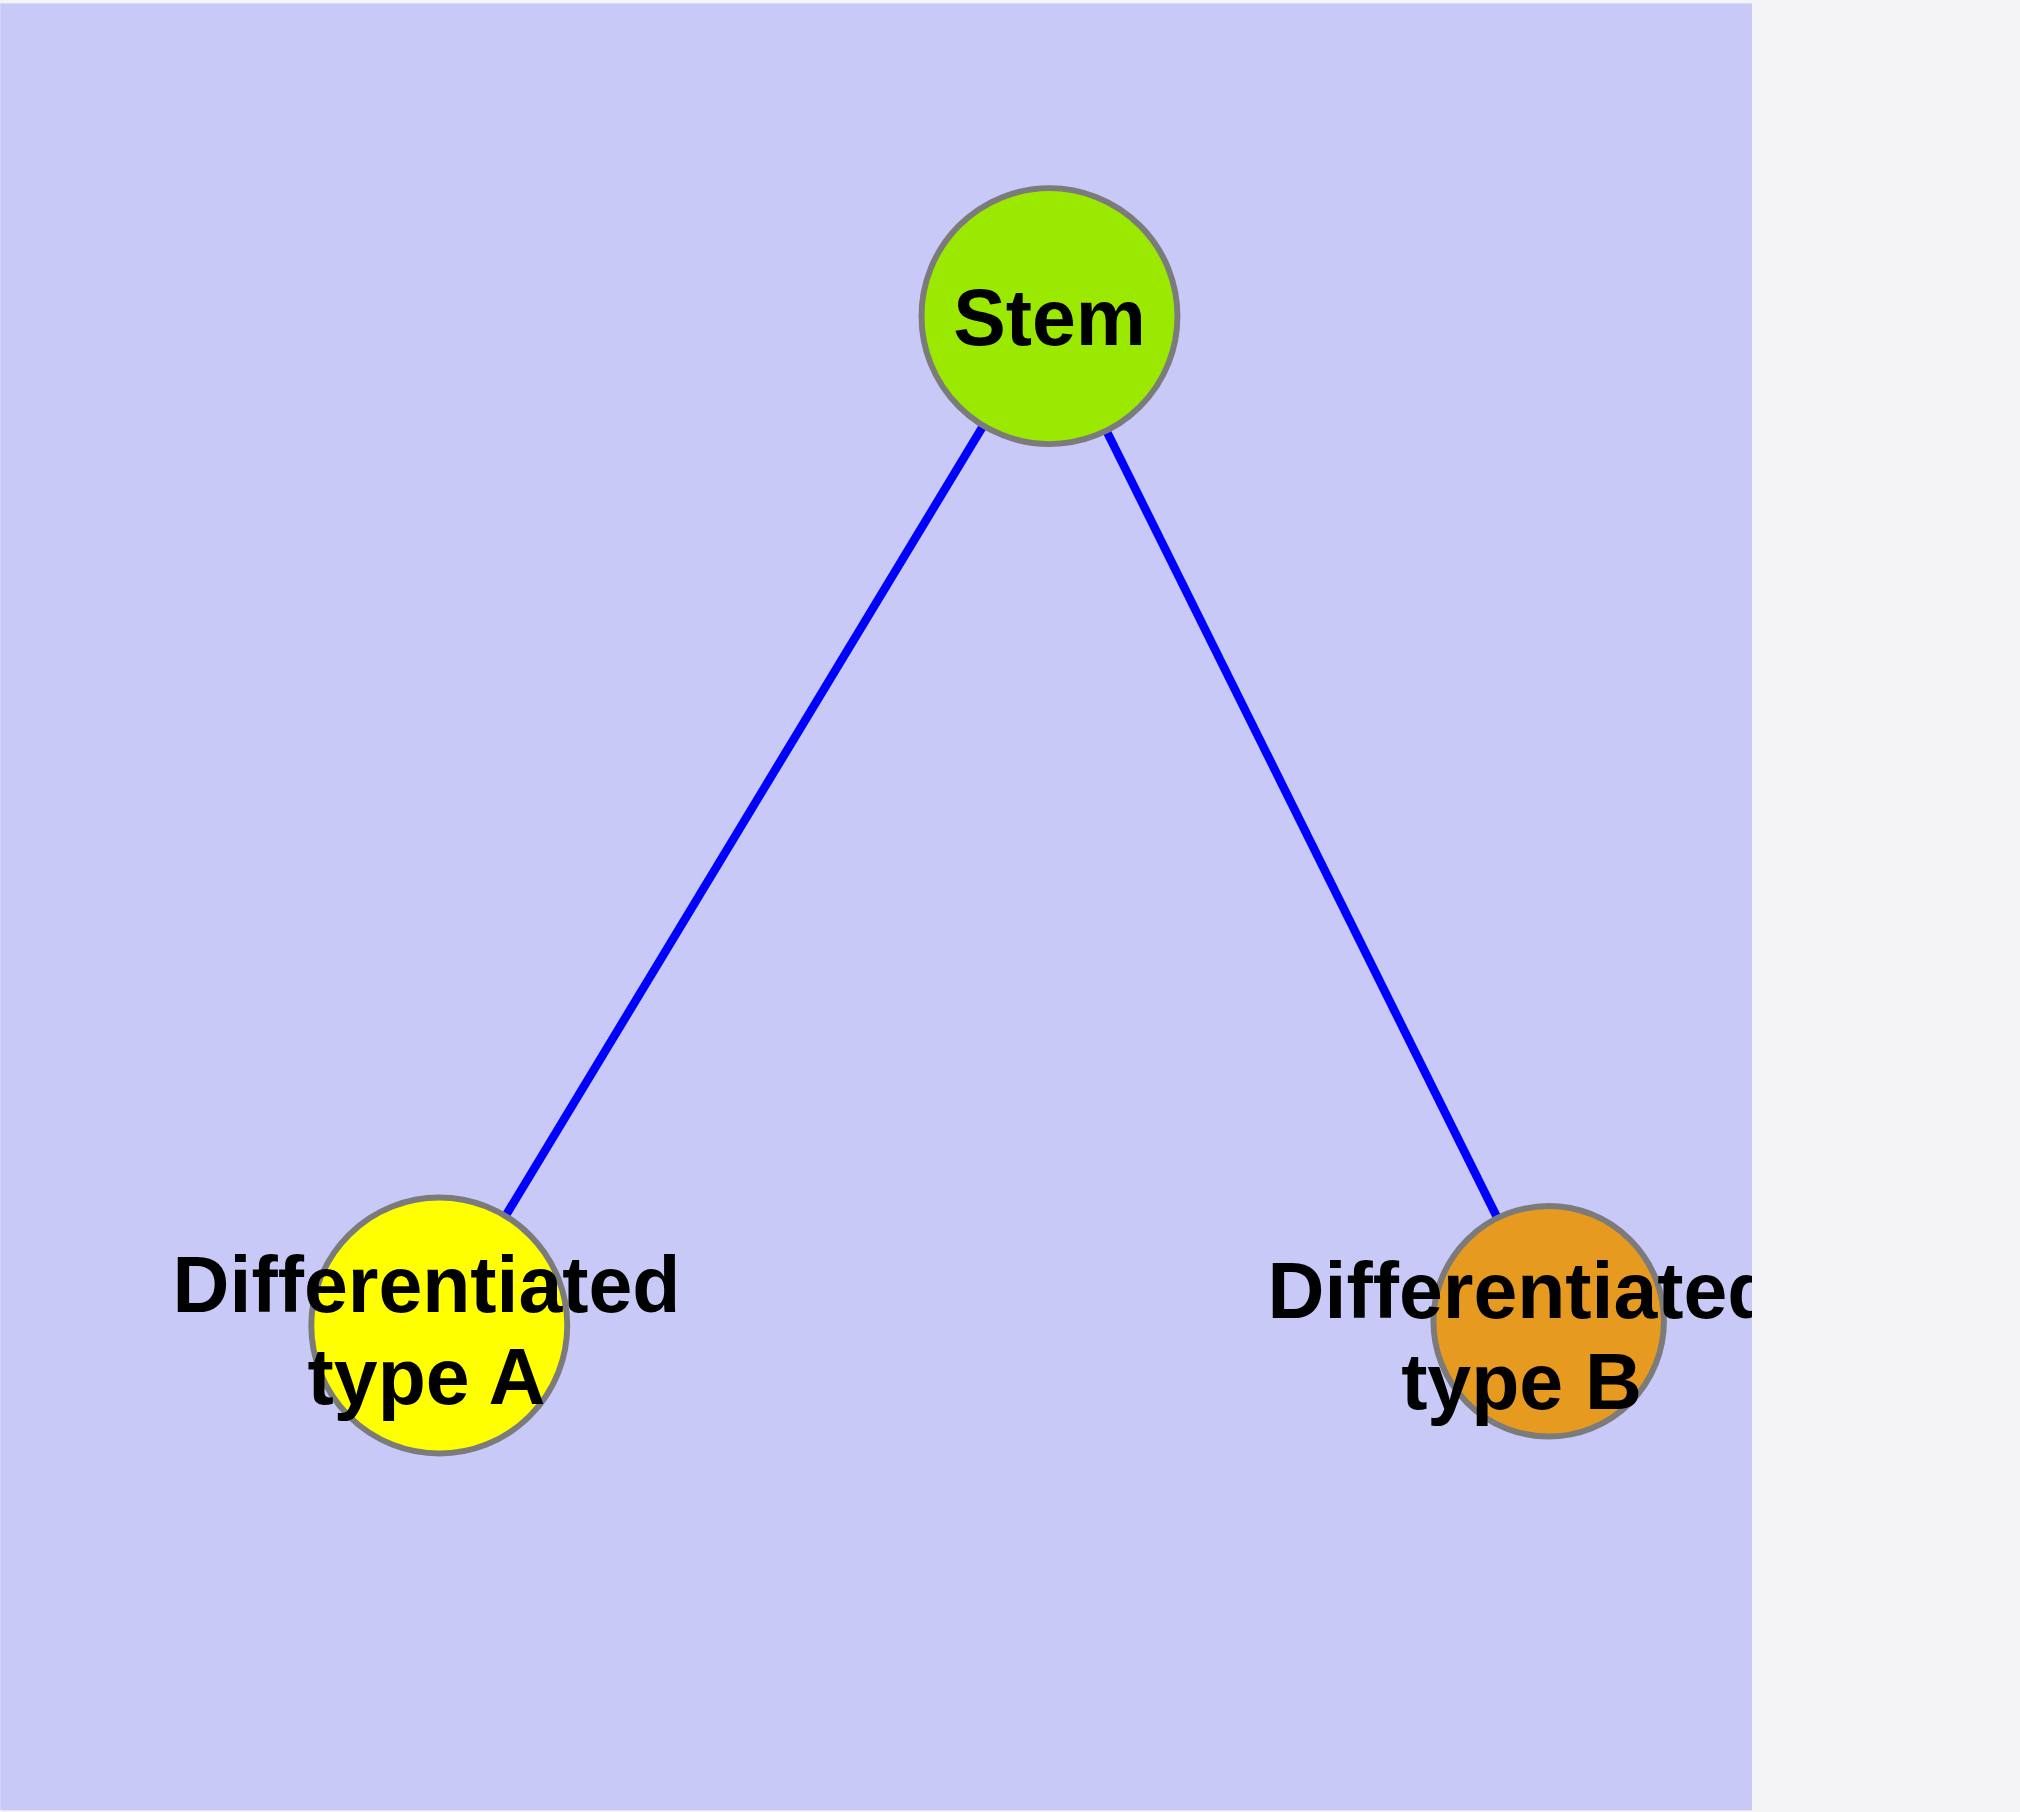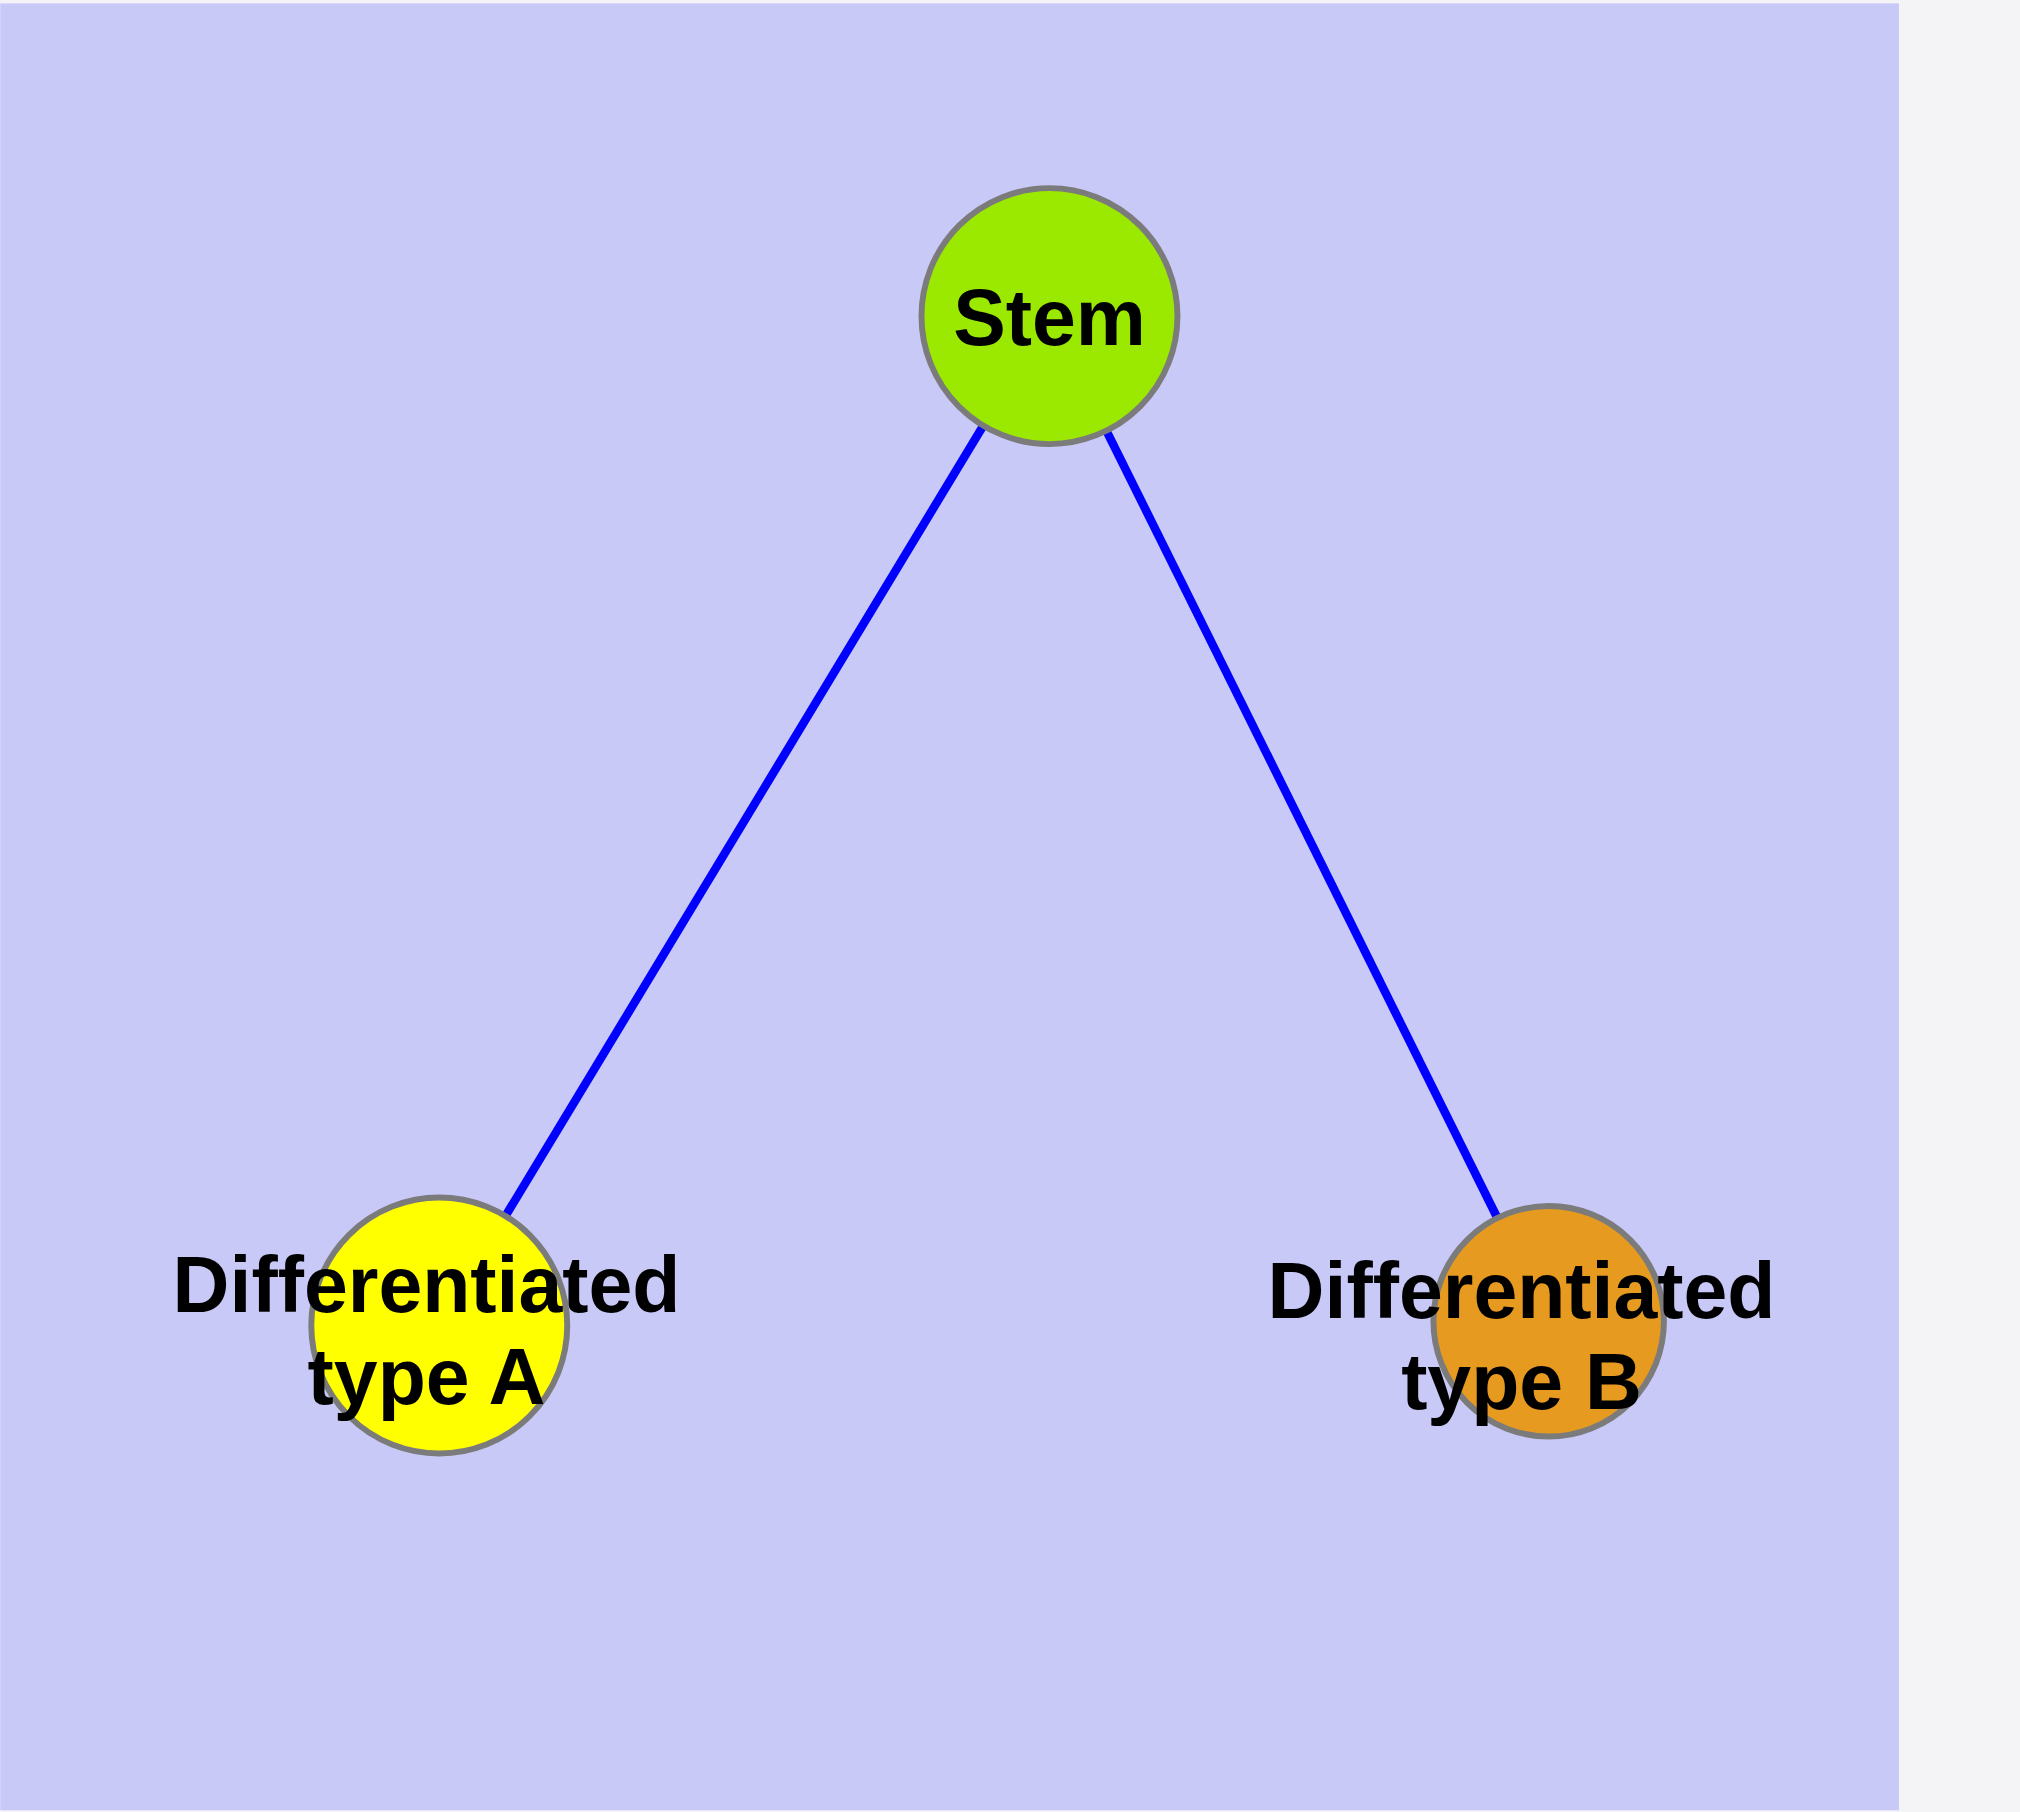--- a/index.html
+++ b/index.html
@@ -2,21 +2,21 @@
 <html style="font-size:13.6px"><head>
 <meta charset="utf-8">
 <style>
   html, body {
     margin: 0;
     padding: 0;
     background: #f4f4f6;
   }
   .stage {
     position: relative;
-    width: 1899px;
+    width: 1752px;
     height: 1812px;
     overflow: hidden;
   }
   svg {
     display: block;
   }
   .node-label {
     font-family: "Liberation Sans", "DejaVu Sans", sans-serif;
     font-weight: bold;
   }

